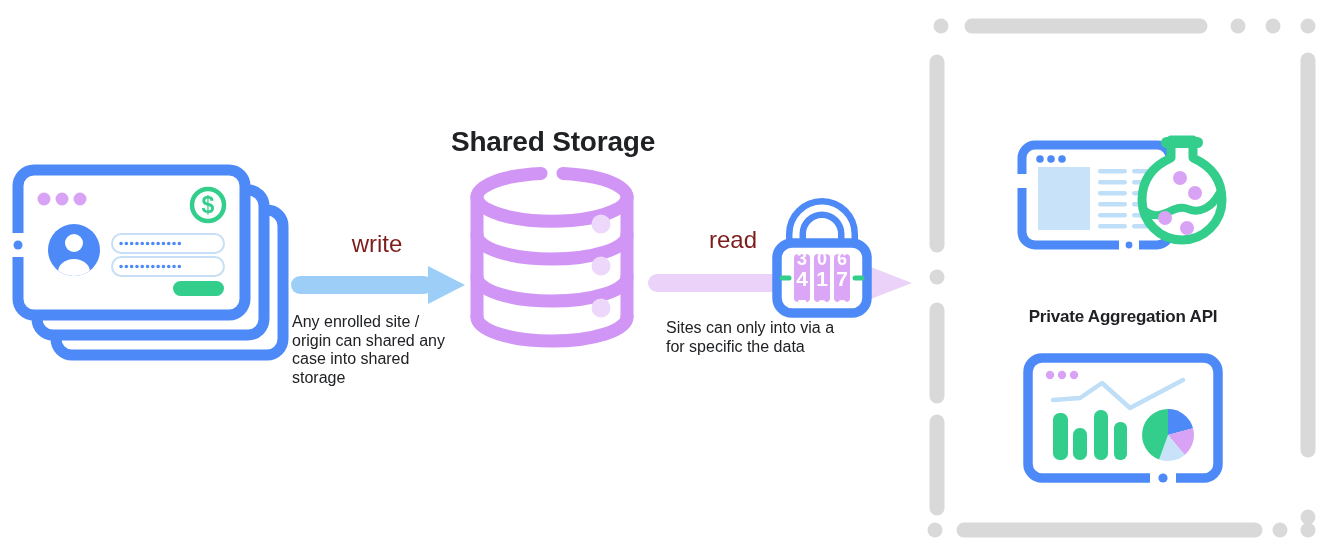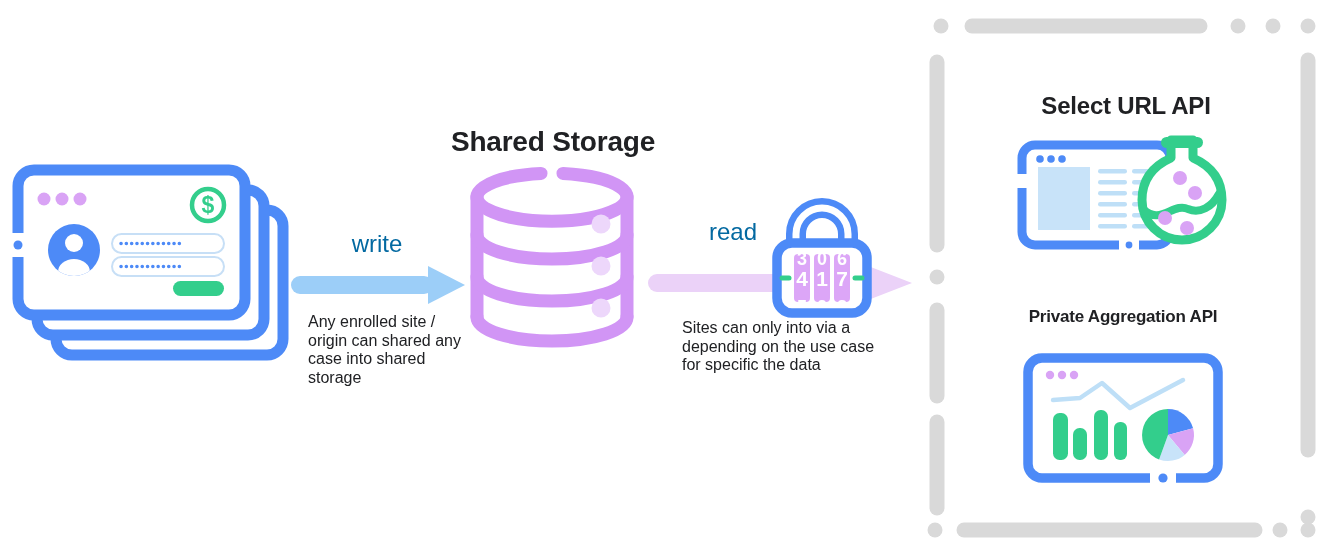--- a/index.html
+++ b/index.html
@@ -2,23 +2,23 @@
 <html><head>
 <meta charset="utf-8">
 <style>
   html,body{margin:0;padding:0;background:#fff;}
   #canvas{
     position:relative;width:1333px;height:555px;background:#ffffff;overflow:hidden;
     font-family:"Liberation Sans",sans-serif;color:#202124;
   }
   .abs{position:absolute;}
   .diagram-title{font-weight:700;color:#202124;text-align:center;letter-spacing:-0.2px;}
-  .flow-label{font-size:24px;color:#0369a1;text-align:center;}
+  .flow-label{font-size:24px;color:#7f1d1d;text-align:center;}
   .caption{font-size:16px;line-height:18.5px;color:#202124;}
-  .caption span{display:block;margin-left:16px;}
+  .caption span{display:block;}
   svg{display:block;overflow:visible;}
   svg text{font-family:"Liberation Sans",sans-serif;}
 </style>
 </head>
 <body>
 
 <div id="canvas">
 
   <svg class="abs" style="left:918px;top:8px" width="412" height="540" viewBox="0 0 412 540">
     <g stroke="#d9d9d9" stroke-width="15" stroke-linecap="round" fill="#d9d9d9">
@@ -111,21 +111,21 @@
       <path d="M 13,71 A 75,24 0 0 0 163,71"></path>
       <path d="M 13,113 A 75,24 0 0 0 163,113"></path>
     </g>
     <g fill="#edd7fb">
       <circle cx="137" cy="60" r="9.5"></circle>
         <circle cx="137" cy="102" r="9.5"></circle>
         <circle cx="137" cy="144" r="9.5"></circle>
     </g>
   </svg>
 
-  <div class="abs flow-label" style="left:683px;top:218px;width:100px">read</div>
+  <div class="abs flow-label" style="left:683px;top:226px;width:100px">read</div>
 
   <svg class="abs" style="left:645px;top:261px" width="272" height="44" viewBox="0 0 272 44">
     <rect x="3" y="13" width="222" height="18" rx="9" fill="#ebd2f8"></rect>
     <polygon points="218,3 218,41 267,22" fill="#ebd2f8"></polygon>
   </svg>
 
   <svg class="abs" style="left:766px;top:194px" width="112" height="126" viewBox="0 0 112 126">
     <path d="M 30,60 V 40 A 26,26 0 0 1 82,40 V 60" fill="none" stroke="#4d8af7" stroke-width="20"></path>
     <path d="M 30,60 V 40 A 26,26 0 0 1 82,40 V 60" fill="none" stroke="#ffffff" stroke-width="7"></path>
     <rect x="11" y="49" width="90" height="70" rx="15" fill="#fff" stroke="#4d8af7" stroke-width="9.5"></rect>
@@ -149,25 +149,23 @@
           <text x="36" y="119">5</text>
           <text x="56" y="119">2</text>
           <text x="76" y="119">8</text>
         </g>
       </g>
     </g>
   </svg>
 
   <div class="abs caption" style="left:666px;top:319px;width:245px">
     <span>Sites can only into via a</span>
-    <span>depending on the use case</span>
     <span>for specific the data</span>
   </div>
 
-  <div class="abs diagram-title" style="left:1026px;top:92px;width:200px;font-size:24px">Select URL API</div>
 
   <svg class="abs" style="left:1013px;top:130px" width="220" height="126" viewBox="0 0 220 126">
     <g>
       <rect x="9" y="15" width="148" height="100" rx="13" fill="#fff" stroke="#4d8af7" stroke-width="9"></rect>
       <rect x="1" y="44" width="14" height="14" fill="#fff"></rect>
       <rect x="106" y="106" width="20" height="18" fill="#fff"></rect>
       <circle cx="116" cy="115" r="3.4" fill="#4d8af7"></circle>
       <g fill="#4d8af7">
         <circle cx="27" cy="29" r="3.8"></circle>
           <circle cx="38" cy="29" r="3.8"></circle>

